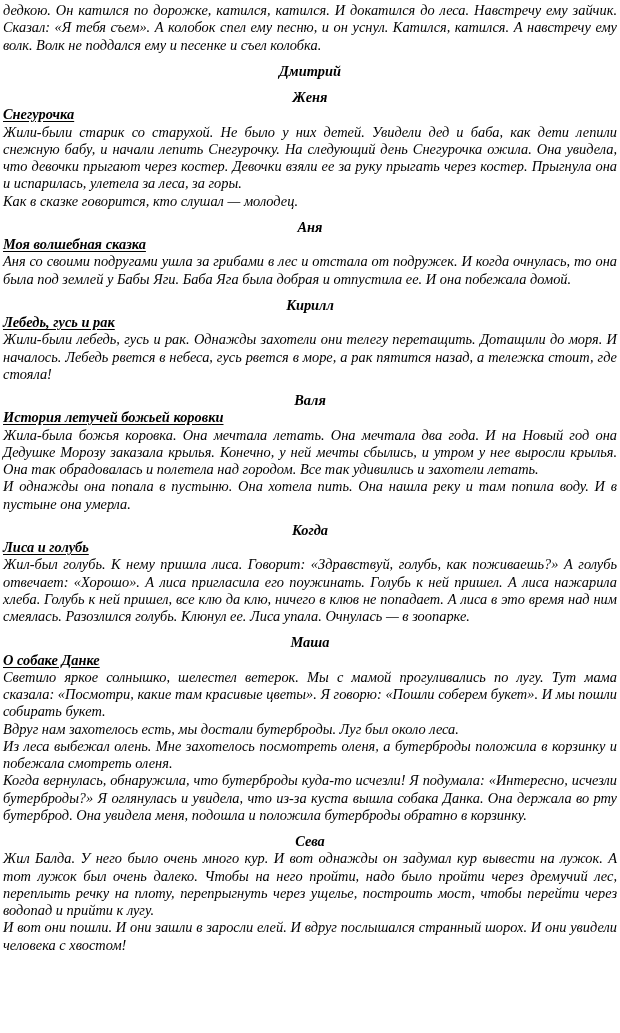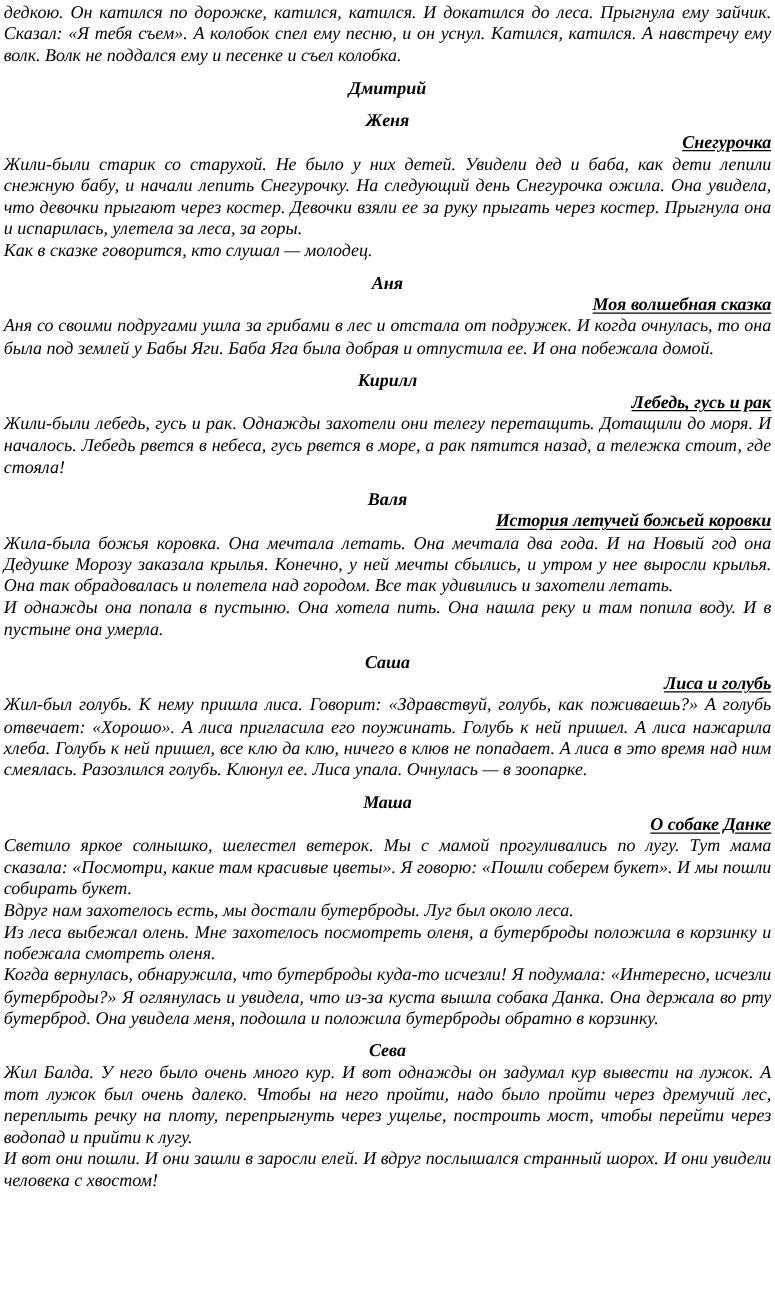--- a/index.html
+++ b/index.html
@@ -25,38 +25,38 @@
     background: #ffffff;
   }
   .story-section { margin: 0; }
   .story-section + .story-section { margin-top: 9px; }
   .author {
     font-weight: bold;
     text-align: center;
   }
   .story-title {
     font-weight: bold;
-    text-align: right;
+    text-align: left;
   }
   .story-title .underlined {
     text-decoration: underline;
     text-underline-offset: 2px;
   }
   .page p {
     margin: 0;
     padding: 0;
     text-align: justify;
   }
 </style>
 </head>
 <body>
 
 <main class="page" id="document-page">
     <section class="story-section">
-      <p>дедкою. Он катился по дорожке, катился, катился. И докатился до леса. Прыгнула ему зайчик. Сказал: «Я тебя съем». А колобок спел ему песню, и он уснул. Катился, катился. А навстречу ему волк. Волк не поддался ему и песенке и съел колобка.</p>
+      <p>дедкою. Он катился по дорожке, катился, катился. И докатился до леса. Навстречу ему зайчик. Сказал: «Я тебя съем». А колобок спел ему песню, и он уснул. Катился, катился. А навстречу ему волк. Волк не поддался ему и песенке и съел колобка.</p>
     </section>
     <section class="story-section">
       <div class="author">Дмитрий</div>
     </section>
     <section class="story-section">
       <div class="author">Женя</div>
       <div class="story-title"><span class="underlined">Снегурочка</span></div>
       <p>Жили-были старик со старухой. Не было у них детей. Увидели дед и баба, как дети лепили снежную бабу, и начали лепить Снегурочку. На следующий день Снегурочка ожила. Она увидела, что девочки прыгают через костер. Девочки взяли ее за руку прыгать через костер. Прыгнула она и испарилась, улетела за леса, за горы.</p>
       <p>Как в сказке говорится, кто слушал — молодец.</p>
     </section>
@@ -70,21 +70,21 @@
       <div class="story-title"><span class="underlined">Лебедь, гусь и рак</span></div>
       <p>Жили-были лебедь, гусь и рак. Однажды захотели они телегу перетащить. Дотащили до моря. И началось. Лебедь рвется в небеса, гусь рвется в море, а рак пятится назад, а тележка стоит, где стояла!</p>
     </section>
     <section class="story-section">
       <div class="author">Валя</div>
       <div class="story-title"><span class="underlined">История летучей божьей коровки</span></div>
       <p>Жила-была божья коровка. Она мечтала летать. Она мечтала два года. И на Новый год она Дедушке Морозу заказала крылья. Конечно, у ней мечты сбылись, и утром у нее выросли крылья. Она так обрадовалась и полетела над городом. Все так удивились и захотели летать.</p>
       <p>И однажды она попала в пустыню. Она хотела пить. Она нашла реку и там попила воду. И в пустыне она умерла.</p>
     </section>
     <section class="story-section">
-      <div class="author">Саша</div>
+      <div class="author">Когда</div>
       <div class="story-title"><span class="underlined">Лиса и голубь</span></div>
       <p>Жил-был голубь. К нему пришла лиса. Говорит: «Здравствуй, голубь, как поживаешь?» А голубь отвечает: «Хорошо». А лиса пригласила его поужинать. Голубь к ней пришел. А лиса нажарила хлеба. Голубь к ней пришел, все клю да клю, ничего в клюв не попадает. А лиса в это время над ним смеялась. Разозлился голубь. Клюнул ее. Лиса упала. Очнулась — в зоопарке.</p>
     </section>
     <section class="story-section">
       <div class="author">Маша</div>
       <div class="story-title"><span class="underlined">О собаке Данке</span></div>
       <p>Светило яркое солнышко, шелестел ветерок. Мы с мамой прогуливались по лугу. Тут мама сказала: «Посмотри, какие там красивые цветы». Я говорю: «Пошли соберем букет». И мы пошли собирать букет.</p>
       <p>Вдруг нам захотелось есть, мы достали бутерброды. Луг был около леса.</p>
       <p>Из леса выбежал олень. Мне захотелось посмотреть оленя, а бутерброды положила в корзинку и побежала смотреть оленя.</p>
       <p>Когда вернулась, обнаружила, что бутерброды куда-то исчезли! Я подумала: «Интересно, исчезли бутерброды?» Я оглянулась и увидела, что из-за куста вышла собака Данка. Она держала во рту бутерброд. Она увидела меня, подошла и положила бутерброды обратно в корзинку.</p>

